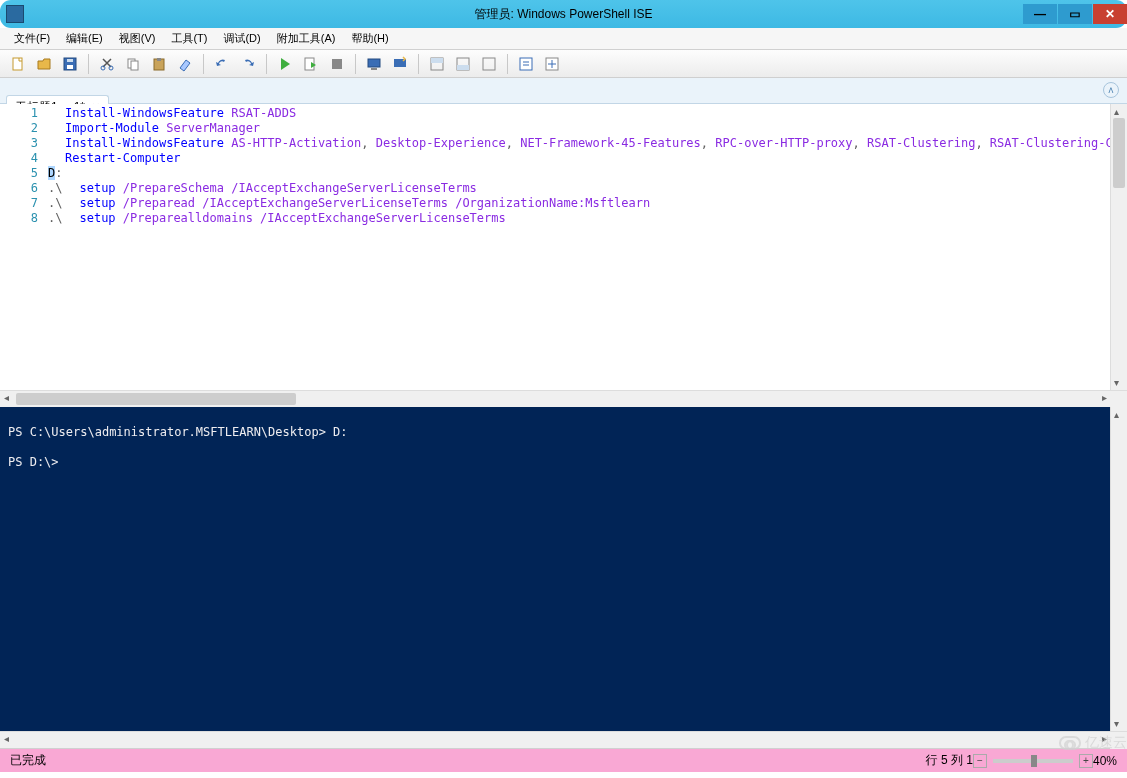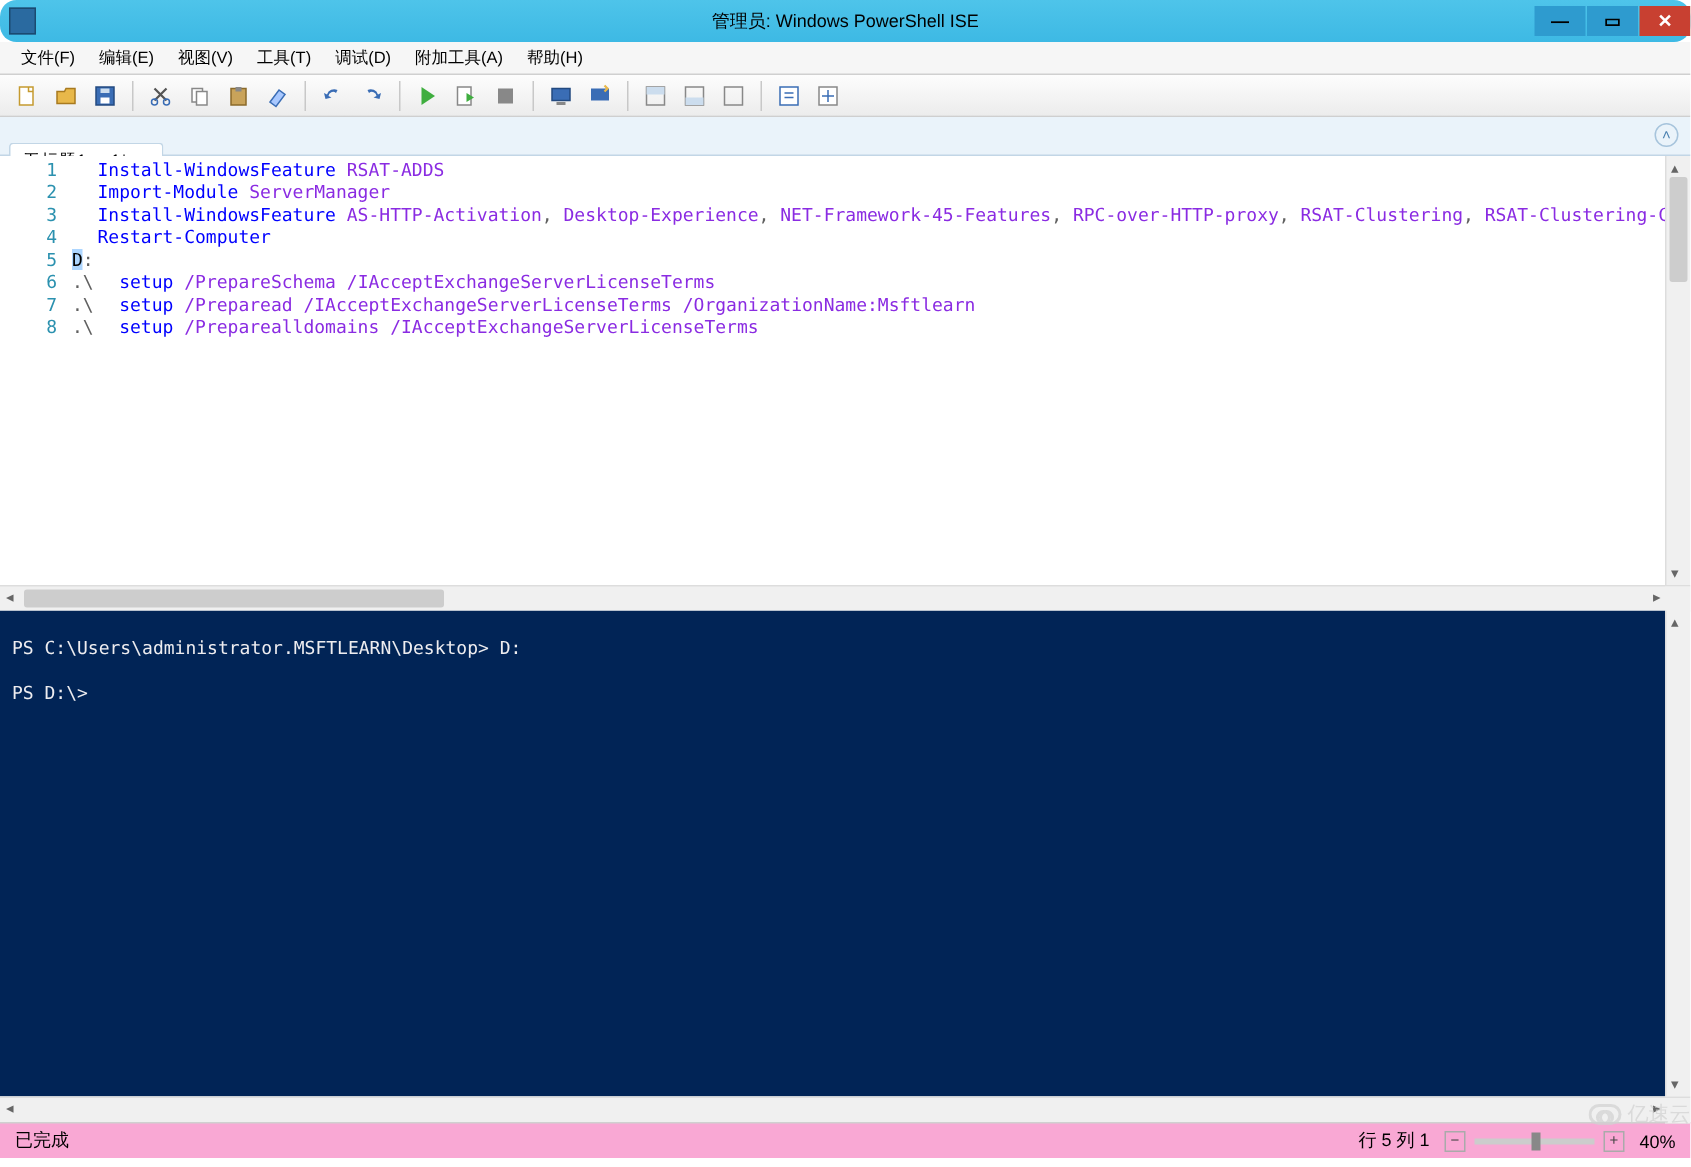--- a/index.html
+++ b/index.html
@@ -57,21 +57,21 @@
 .console-vscroll { width: 17px; background:#f0f0f0; border-left:1px solid #ddd; position:relative;}
 .console-vscroll::before { content:"▴"; position:absolute; top:2px; left:3px; color:#666; font-size:10px;}
 .console-vscroll::after  { content:"▾"; position:absolute; bottom:2px; left:3px; color:#666; font-size:10px;}
 .console-hscroll { height:17px; background:#f0f0f0; border-top:1px solid #ddd; position:relative;}
 .console-hscroll::before { content:"◂"; position:absolute; left:4px; top:1px; color:#666; font-size:10px;}
 .console-hscroll::after  { content:"▸"; position:absolute; right:20px; top:1px; color:#666; font-size:10px;}
 .console-hscroll .corner{ position:absolute; right:0; top:0; width:17px; height:17px; background:#f0f0f0;}
 
 
 .statusbar { height: 24px; background: #f9a8d4; border-top: 1px solid #d0d0d0; display: flex; align-items: center; padding: 0 10px; font-size: 12px; color: #000; }
-.statusbar .right { margin-left: auto; display:flex; align-items:center; gap:10px;}
+.statusbar .right { margin-left: auto; display:flex; align-items:center; gap:0;}
 .zoom { display:flex; align-items:center; gap:6px;}
 .zoom .track { width:80px; height:4px; background:#ccc; position:relative;}
 .zoom .track .thumb { position:absolute; left:38px; top:-4px; width:6px; height:12px; background:#888;}
 .zoom .btn { width:14px;height:14px; border:1px solid #aaa; display:flex;align-items:center;justify-content:center; font-size:10px; color:#444;}
 
 .watermark { position:fixed; right:0; bottom:26px; color:#d0d0d0; font-size:14px; opacity:.7; display:flex; align-items:center; gap:4px; pointer-events:none;}
 .watermark .logo { width:22px;height:14px; border:2px solid #d0d0d0; border-radius:8px; position:relative;}
 .watermark .logo::before{content:"";position:absolute;left:3px;top:2px;width:6px;height:6px;border:2px solid #d0d0d0;border-radius:50%;}
 .watermark .logo::after{content:"";position:absolute;right:3px;top:2px;width:6px;height:6px;border:2px solid #d0d0d0;border-radius:50%;}
 </style>

